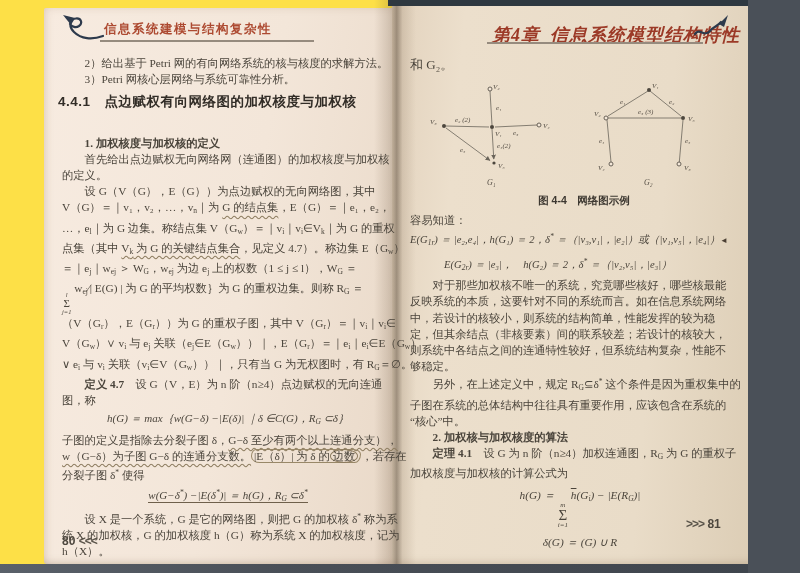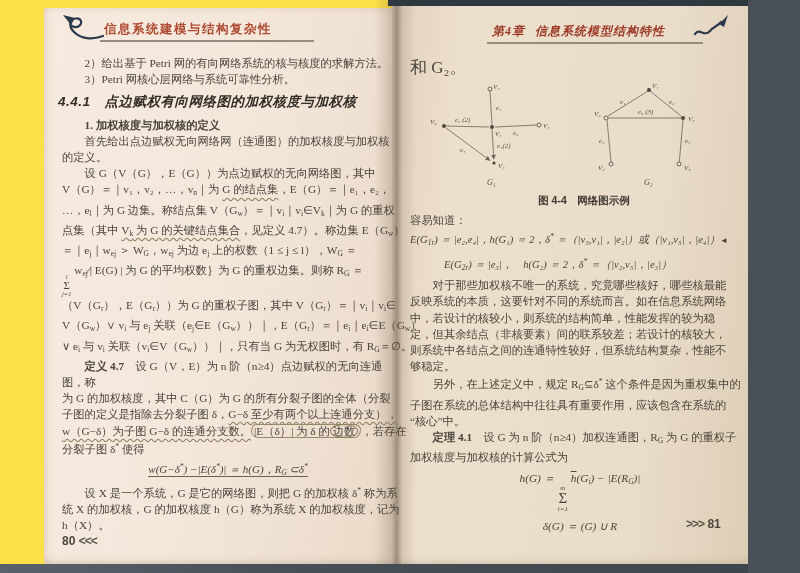--- a/index.html
+++ b/index.html
@@ -26,38 +26,38 @@
   .teal-strip{position:absolute;left:776px;top:0;width:12px;height:573px;
     background:linear-gradient(180deg,#7fc2c9 0%,#46a0af 18%,#2c8399 42%,#1d5f7b 55%,#123c53 58%,#27708a 66%,#1e5672 82%,#173f59 100%);}
   .navy-strip{position:absolute;left:788px;top:0;width:12px;height:573px;
     background:linear-gradient(180deg,#34495e,#203550 45%,#18293c 100%);}
 
   
   .lp-header{position:absolute;left:104px;top:21px;font-family:"Liberation Sans",sans-serif;
     font-weight:bold;font-size:12.5px;letter-spacing:1.5px;color:#ad4a31;}
   .lp-rule{position:absolute;left:100px;top:40px;width:214px;height:1.5px;background:#968b7e;}
   .rp-header{position:absolute;left:492px;top:23px;font-weight:bold;font-style:italic;
-    font-size:12px;letter-spacing:1px;color:#9c3a27;}
+    font-size:18px;letter-spacing:1px;color:#9c3a27;}
   .rp-header .chap{margin-right:10px;}
   .rp-rule{position:absolute;left:487px;top:42px;width:216px;height:1.5px;background:#968b7e;}
   .swirl{position:absolute;}
   .swirl-left{left:58px;top:12px;}
   .swirl-right{left:693px;top:14px;}
 
   
   .col{position:absolute;font-size:11.3px;line-height:16.2px;color:#4a443b;}
   .col .tl{white-space:nowrap;}
   .lp-col{left:62px;top:55px;width:332px;}
-  .rp-intro{position:absolute;left:410px;top:56px;font-size:17px;color:#4a443b;}
+  .rp-intro{position:absolute;left:410px;top:56px;font-size:13px;color:#4a443b;}
   .rp-col{left:410px;top:212px;width:340px;}
   .ind{text-indent:2em;}
   .ctr{text-align:center;}
   .ct2{padding-left:34px;}
   .h1{font-family:"Liberation Sans",sans-serif;font-weight:bold;font-size:13.5px;
-      color:#322d27;margin:7px 0 6px -4px;letter-spacing:.5px;white-space:nowrap;font-style:italic;}
+      color:#322d27;margin:7px 0 24px -4px;letter-spacing:.5px;white-space:nowrap;}
   .sh{font-weight:bold;}
   .fm{font-size:10.6px;font-style:italic;line-height:18.5px;}
   .fq{font-style:italic;font-size:11px;line-height:20px;}
   .fml{font-style:italic;line-height:27px;}
   sub{font-size:7.5px;vertical-align:-2px;}
   sup{font-size:7.5px;vertical-align:4px;}
   .sum{display:inline-flex;flex-direction:column;align-items:center;vertical-align:-5px;
        line-height:1;font-size:6.5px;font-style:italic;}
   .sum .sg{font-size:11px;font-style:normal;line-height:.9;}
   .sum.big{font-size:7px;vertical-align:-8px;}
@@ -131,21 +131,21 @@
       <div class="tl"><span class="sum">
           <span>l</span>
           <span class="sg">Σ</span>
           <span>j=1</span>
         </span> w<sub>ej</sub>∕| E(G) | 为 G 的平均权数｝为 G 的重权边集。则称 R<sub>G</sub> ＝</div>
       <div class="tl">（V（G<sub>r</sub>），E（G<sub>r</sub>））为 G 的重权子图，其中 V（G<sub>r</sub>）＝｜v<sub>i</sub>｜v<sub>i</sub>∈</div>
       <div class="tl">V（G<sub>w</sub>）∨ v<sub>i</sub> 与 e<sub>j</sub> 关联（e<sub>j</sub>∈E（G<sub>w</sub>））｜，E（G<sub>r</sub>）＝｜e<sub>i</sub>｜e<sub>i</sub>∈E（G<sub>w</sub>）</div>
       <div class="tl">∨ e<sub>i</sub> 与 v<sub>i</sub> 关联（v<sub>i</sub>∈V（G<sub>w</sub>））｜，只有当 G 为无权图时，有 R<sub>G</sub>＝∅。</div>
       <div class="tl ind"><b>定义 4.7</b>　设 G（V，E）为 n 阶（n≥4）点边赋权的无向连通</div>
       <div class="tl">图，称</div>
-      <div class="tl">为 G 的加权核度，其中 C（G）为 G 的所有分裂子图的全体（分裂</div>
+      <div class="tl ctr fq">h(G) ＝ max｛w(G−δ) −|E(δ)| ｜δ ∈C(G)，R<sub>G</sub> ⊂δ｝</div>
       <div class="tl">子图的定义是指除去分裂子图 δ，<span class="wv">G−δ 至少有两个以上连通分支），</span></div>
       <div class="tl"><span class="wv">w（G−δ）为子图 G−δ 的连通分支数。</span><span class="bx">|E（δ）| 为 δ 的<span class="cir">边数</span></span>，若存在</div>
       <div class="tl">分裂子图 δ<sup>*</sup> 使得</div>
       <div class="tl ctr fq"><span class="pu">w(G−δ<sup>*</sup>) −|E(δ<sup>*</sup>)| ＝ h(G)，R<sub>G</sub> ⊂δ<sup>*</sup></span></div>
       <div class="tl ind">设 X 是一个系统，G 是它的网络图，则把 G 的加权核 δ<sup>*</sup> 称为系</div>
       <div class="tl">统 X 的加权核，G 的加权核度 h（G）称为系统 X 的加权核度，记为</div>
       <div class="tl">h（X）。</div>
     </div>
 
   <div class="rp-intro">和 G₂。</div>
@@ -211,20 +211,21 @@
       <div class="tl fm ct2">E(G<sub>2r</sub>) ＝ |e₃|，　h(G₂) ＝ 2，δ<sup>*</sup> ＝（|v₂,v₅|，|e₃|）</div>
       <div class="tl ind">对于那些加权核不唯一的系统，究竟哪些核好，哪些核最能</div>
       <div class="tl">反映系统的本质，这要针对不同的系统而言。如在信息系统网络</div>
       <div class="tl">中，若设计的核较小，则系统的结构简单，性能发挥的较为稳</div>
       <div class="tl">定，但其余结点（非核要素）间的联系较差；若设计的核较大，</div>
       <div class="tl">则系统中各结点之间的连通特性较好，但系统结构复杂，性能不</div>
       <div class="tl">够稳定。</div>
       <div class="tl ind">另外，在上述定义中，规定 R<sub>G</sub>⊆δ<sup>*</sup> 这个条件是因为重权集中的</div>
       <div class="tl">子图在系统的总体结构中往往具有重要作用，应该包含在系统的</div>
       <div class="tl">“核心”中。</div>
+      <div class="tl ind sh">2. 加权核与加权核度的算法</div>
       <div class="tl ind"><b>定理 4.1</b>　设 G 为 n 阶（n≥4）加权连通图，R<sub>G</sub> 为 G 的重权子</div>
       <div class="tl">加权核度与加权核的计算公式为</div>
       <div class="tl ctr fml">h(G) ＝ <span class="sum big">
           <span>m</span>
           <span class="sg">Σ</span>
           <span>i=1</span>
         </span> <span class="ov">h</span>(G<sub>i</sub>) − |E(R<sub>G</sub>)|</div>
       <div class="tl ctr fml">δ(G) ＝  (G) ∪ R</div>
     </div>
 

